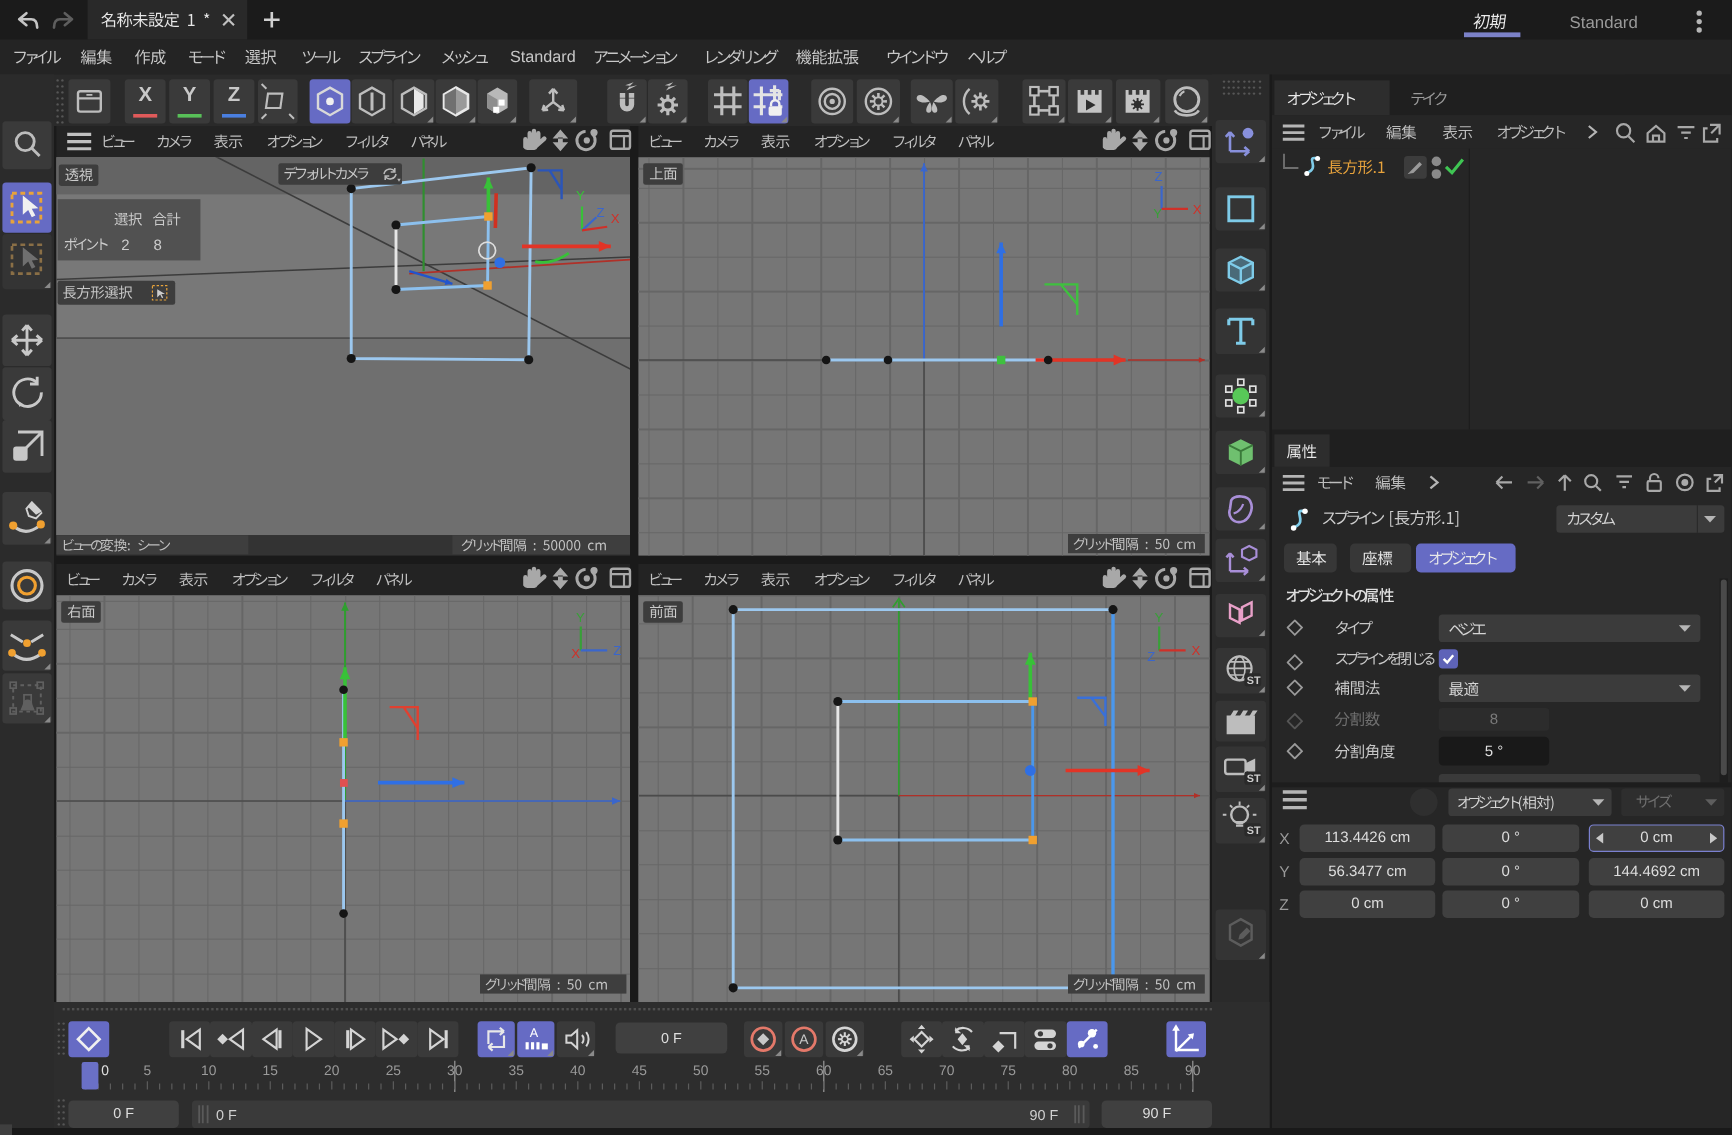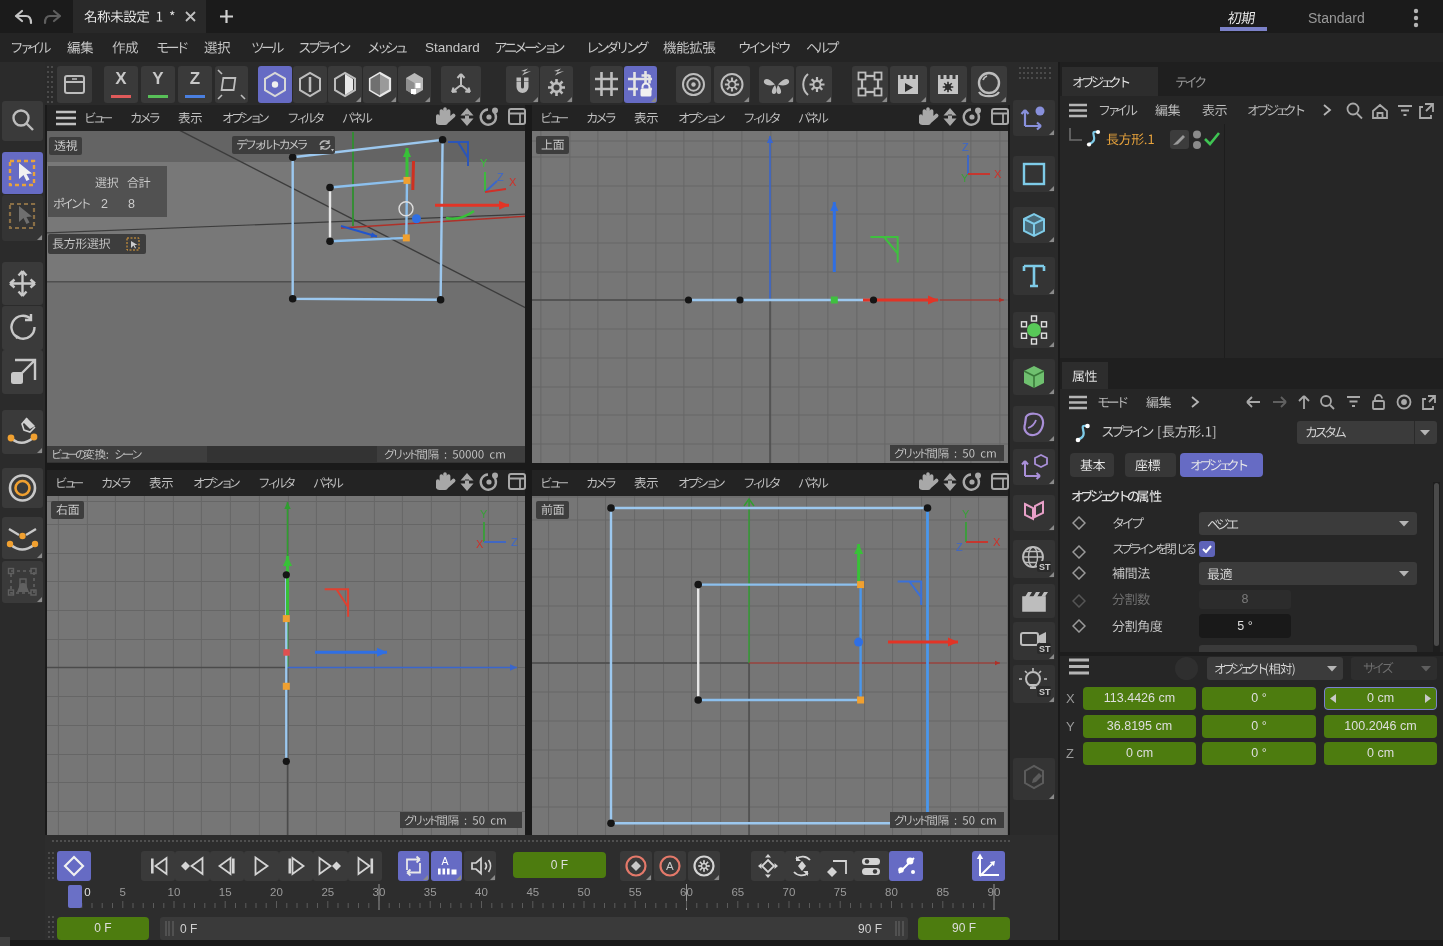--- a/index.html
+++ b/index.html
@@ -1,21 +1,21 @@
 <!DOCTYPE html>
 <html><head><meta charset="utf-8"><style>
 *{margin:0;padding:0;box-sizing:border-box}
 html,body{width:1443px;height:946px;overflow:hidden;background:#1d1d1d;font-family:"Liberation Sans",sans-serif;}
 #root{position:absolute;left:0;top:0;width:1354px;height:946px;background:#232323}
 .abs{position:absolute}
 .jp{position:absolute;overflow:visible}
 .lat{position:absolute;white-space:nowrap}
 .btn{position:absolute;background:#3a3a3a;border-radius:3px}
 .btn.sel{background:#666bc4}
-.fld{position:absolute;background:#4d7c0f;border-radius:4px;color:#dedede;font-size:12.5px;text-align:center}
+.fld{position:absolute;background:#404040;border-radius:4px;color:#dedede;font-size:12.5px;text-align:center}
 .ddl{position:absolute;background:#3b3b3b;border-radius:3px;color:#d5d5d5;font-size:13px}
 .cornertri{position:absolute;right:1px;bottom:1px;width:0;height:0;border-left:5px solid transparent;border-bottom:5px solid #8a8a8a}
 </style></head><body>
 <svg width="0" height="0" style="position:absolute">
     <defs>
       <path id="g0" d="M375 843C317 735 202 606 38 516C55 503 80 476 91 458C139 486 182 517 222 550C289 501 362 436 406 385C293 296 161 229 33 192C48 177 67 146 76 125C159 152 244 190 324 238V-80H399V-40H811V-82H888V346H477C594 444 691 568 750 716L700 744L687 740H403C424 769 443 798 460 827ZM811 29H399V277H811ZM348 672H648C604 585 541 506 467 437C421 488 345 551 277 598C303 622 326 647 348 672Z"></path>
       <path id="g1" d="M517 442C494 321 452 199 393 121C411 111 442 92 456 81C515 166 562 295 590 428ZM801 430C843 323 886 181 899 90L969 111C954 203 911 341 867 450ZM533 838C508 721 467 606 411 520V558H286V729C333 740 377 753 413 768L361 826C287 792 155 763 43 744C52 728 62 703 65 687C112 693 162 702 212 712V558H49V488H202C162 373 93 243 28 172C41 154 59 124 67 103C118 165 171 264 212 365V-78H286V353C320 311 360 257 377 229L422 288C402 311 315 401 286 426V488H389L372 467C391 458 424 438 438 427C472 473 503 529 531 593H660V14C660 0 655 -3 643 -4C629 -4 586 -4 538 -3C549 -24 561 -58 565 -78C627 -78 670 -76 697 -64C724 -51 734 -28 734 14V593H955V663H558C577 714 593 769 606 824Z"></path>
       <path id="g2" d="M459 839V676H133V602H459V429H62V355H416C326 226 174 101 34 39C51 24 76 -5 89 -24C221 44 362 163 459 296V-80H538V300C636 166 778 42 911 -25C924 -5 949 25 966 40C826 101 673 226 581 355H942V429H538V602H874V676H538V839Z"></path>
       <path id="g3" d="M86 537V478H384V537ZM90 805V745H382V805ZM86 404V344H384V404ZM38 674V611H419V674ZM497 808V688C497 618 482 535 385 472C400 462 429 437 440 422C547 493 568 600 568 686V741H740V562C740 491 758 471 820 471C832 471 877 471 890 471C943 471 962 501 968 619C948 623 919 635 904 646C903 550 899 537 882 537C872 537 838 537 831 537C814 537 812 540 812 563V808ZM432 407V338H812C782 261 736 196 680 143C624 198 580 263 551 337L484 315C518 231 565 158 625 96C554 45 473 8 387 -14C401 -30 421 -61 428 -80C519 -53 606 -12 680 45C748 -10 828 -52 920 -79C931 -60 953 -30 970 -15C881 7 803 45 737 94C814 169 873 267 907 391L858 410L846 407ZM84 269V-69H150V-23H383V269ZM150 206H317V39H150Z"></path>
       <path id="g4" d="M222 377C201 195 146 52 35 -34C53 -46 84 -72 97 -85C162 -28 211 48 246 140C338 -31 487 -66 696 -66H930C933 -44 947 -8 958 10C909 9 737 9 700 9C642 9 587 12 538 21V225H836V295H538V462H795V534H211V462H460V42C378 72 315 130 275 235C285 276 294 321 300 368ZM82 725V507H156V654H841V507H918V725H538V840H459V725Z"></path>
@@ -1416,23 +1416,23 @@
     <div class="fld" style="left:1083px;top:687px;width:113px;height:23px;line-height:23px">113.4426 cm</div>
     <div class="fld" style="left:1202px;top:687px;width:114px;height:23px;line-height:23px">0 °</div>
     <div class="fld" style="left:1324px;top:687px;width:113px;height:23px;line-height:21px;border:1.5px solid #7b81d0">0 cm</div>
     <svg class="abs" style="left:1329px;top:693px" width="8" height="11">
       <path d="M7 1 L1 5.5 L7 10 Z" fill="#c8c8c8"></path>
     </svg>
     <svg class="abs" style="left:1424px;top:693px" width="8" height="11">
       <path d="M1 1 L7 5.5 L1 10 Z" fill="#c8c8c8"></path>
     </svg>
     <div class="lat" style="left:1066px;top:719px;font-size:13px;color:#9a9a9a">Y</div>
-    <div class="fld" style="left:1083px;top:715px;width:113px;height:23px;line-height:23px">36.8195 cm</div>
+    <div class="fld" style="left:1083px;top:715px;width:113px;height:23px;line-height:23px">56.3477 cm</div>
     <div class="fld" style="left:1202px;top:715px;width:114px;height:23px;line-height:23px">0 °</div>
-    <div class="fld" style="left:1324px;top:715px;width:113px;height:23px;line-height:23px">100.2046 cm</div>
+    <div class="fld" style="left:1324px;top:715px;width:113px;height:23px;line-height:23px">144.4692 cm</div>
     <div class="lat" style="left:1066px;top:746px;font-size:13px;color:#9a9a9a">Z</div>
     <div class="fld" style="left:1083px;top:742px;width:113px;height:23px;line-height:23px">0 cm</div>
     <div class="fld" style="left:1202px;top:742px;width:114px;height:23px;line-height:23px">0 °</div>
     <div class="fld" style="left:1324px;top:742px;width:113px;height:23px;line-height:23px">0 cm</div>
     <div class="abs" style="left:45px;top:835px;width:1013px;height:105px;background:#2d2d2d"></div>
     <svg class="abs" style="left:52px;top:840px" width="960" height="3">
       <rect x="0.0" y="0" width="2" height="2" fill="#4f4f4f"></rect>
       <rect x="4.0" y="0" width="2" height="2" fill="#4f4f4f"></rect>
       <rect x="8.0" y="0" width="2" height="2" fill="#4f4f4f"></rect>
       <rect x="12.0" y="0" width="2" height="2" fill="#4f4f4f"></rect>

